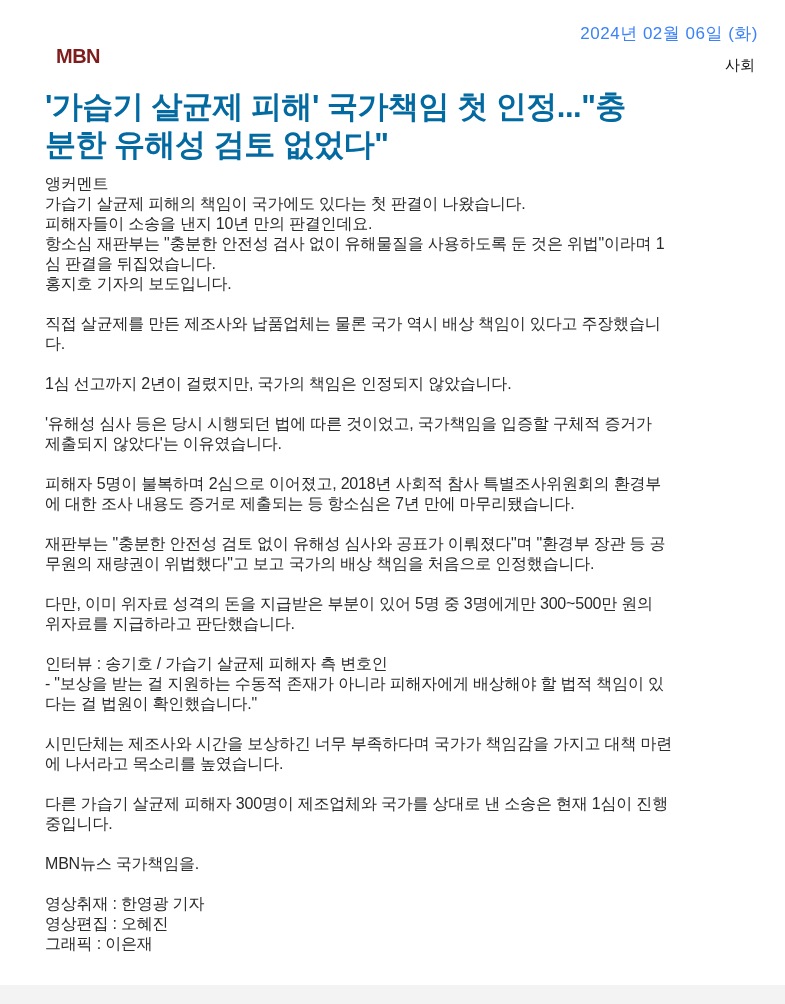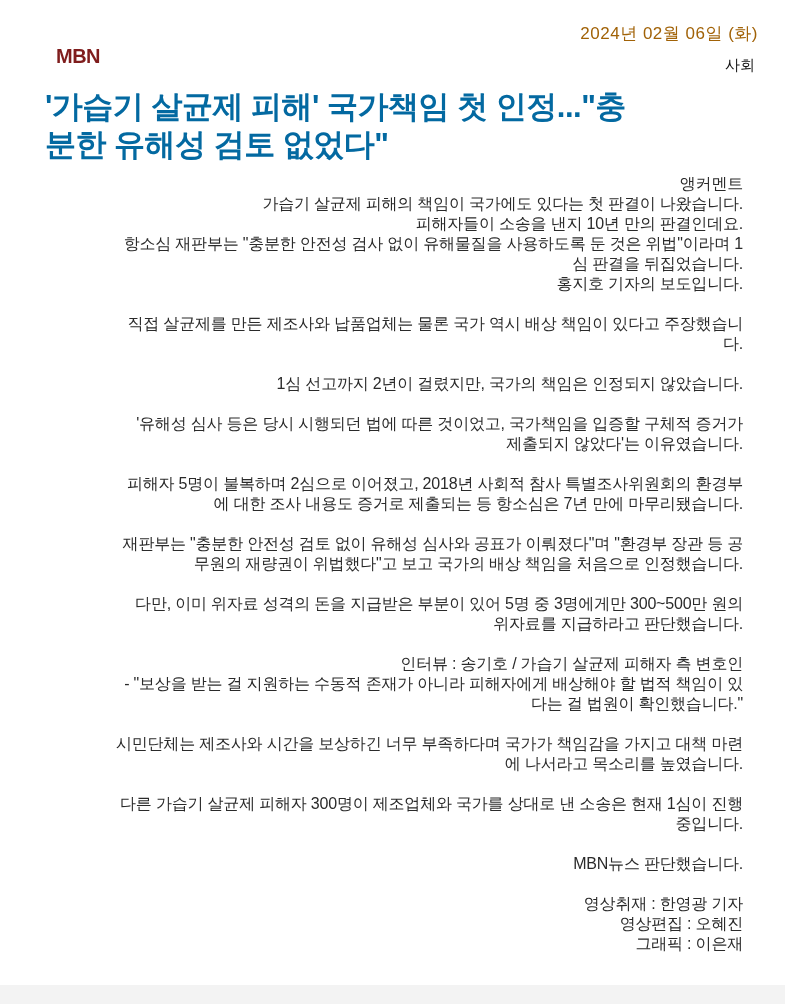--- a/index.html
+++ b/index.html
@@ -12,21 +12,21 @@
     background: #ffffff;
     overflow: hidden;
     font-family: "Liberation Sans", "DejaVu Sans", sans-serif;
     color: #222222;
   }
   .date {
     position: absolute;
     top: 22px;
     right: 27px;
     font-size: 17px;
-    color: #a16207;
+    color: #3b82f6;
     letter-spacing: 0.5px;
     white-space: nowrap;
   }
   .logo {
     position: absolute;
     top: 45px;
     left: 56px;
     font-size: 20px;
     font-weight: 800;
     letter-spacing: -0.5px;
@@ -56,21 +56,20 @@
     white-space: pre-line;
     margin-bottom: 10px;
   }
   .body p {
     font-size: 16px;
     line-height: 20px;
     margin-bottom: 20px;
     color: #2a2a2a;
     white-space: pre-line;
     letter-spacing: -0.2px;
-    text-align: right;
   }
   .footer-strip {
     position: absolute;
     left: 0;
     bottom: 0;
     width: 100%;
     height: 19px;
     background: #f3f3f3;
   }
 </style>
@@ -107,21 +106,21 @@
 무원의 재량권이 위법했다"고 보고 국가의 배상 책임을 처음으로 인정했습니다.</p>
       <p>다만, 이미 위자료 성격의 돈을 지급받은 부분이 있어 5명 중 3명에게만 300~500만 원의
 위자료를 지급하라고 판단했습니다.</p>
       <p>인터뷰 : 송기호 / 가습기 살균제 피해자 측 변호인
 - "보상을 받는 걸 지원하는 수동적 존재가 아니라 피해자에게 배상해야 할 법적 책임이 있
 다는 걸 법원이 확인했습니다."</p>
       <p>시민단체는 제조사와 시간을 보상하긴 너무 부족하다며 국가가 책임감을 가지고 대책 마련
 에 나서라고 목소리를 높였습니다.</p>
       <p>다른 가습기 살균제 피해자 300명이 제조업체와 국가를 상대로 낸 소송은 현재 1심이 진행
 중입니다.</p>
-      <p>MBN뉴스 판단했습니다.</p>
+      <p>MBN뉴스 국가책임을.</p>
       <p>영상취재 : 한영광 기자
 영상편집 : 오혜진
 그래픽 : 이은재</p>
     </div>
   </div>
 
   <div class="footer-strip"></div>
 </div>
 
 </body></html>

